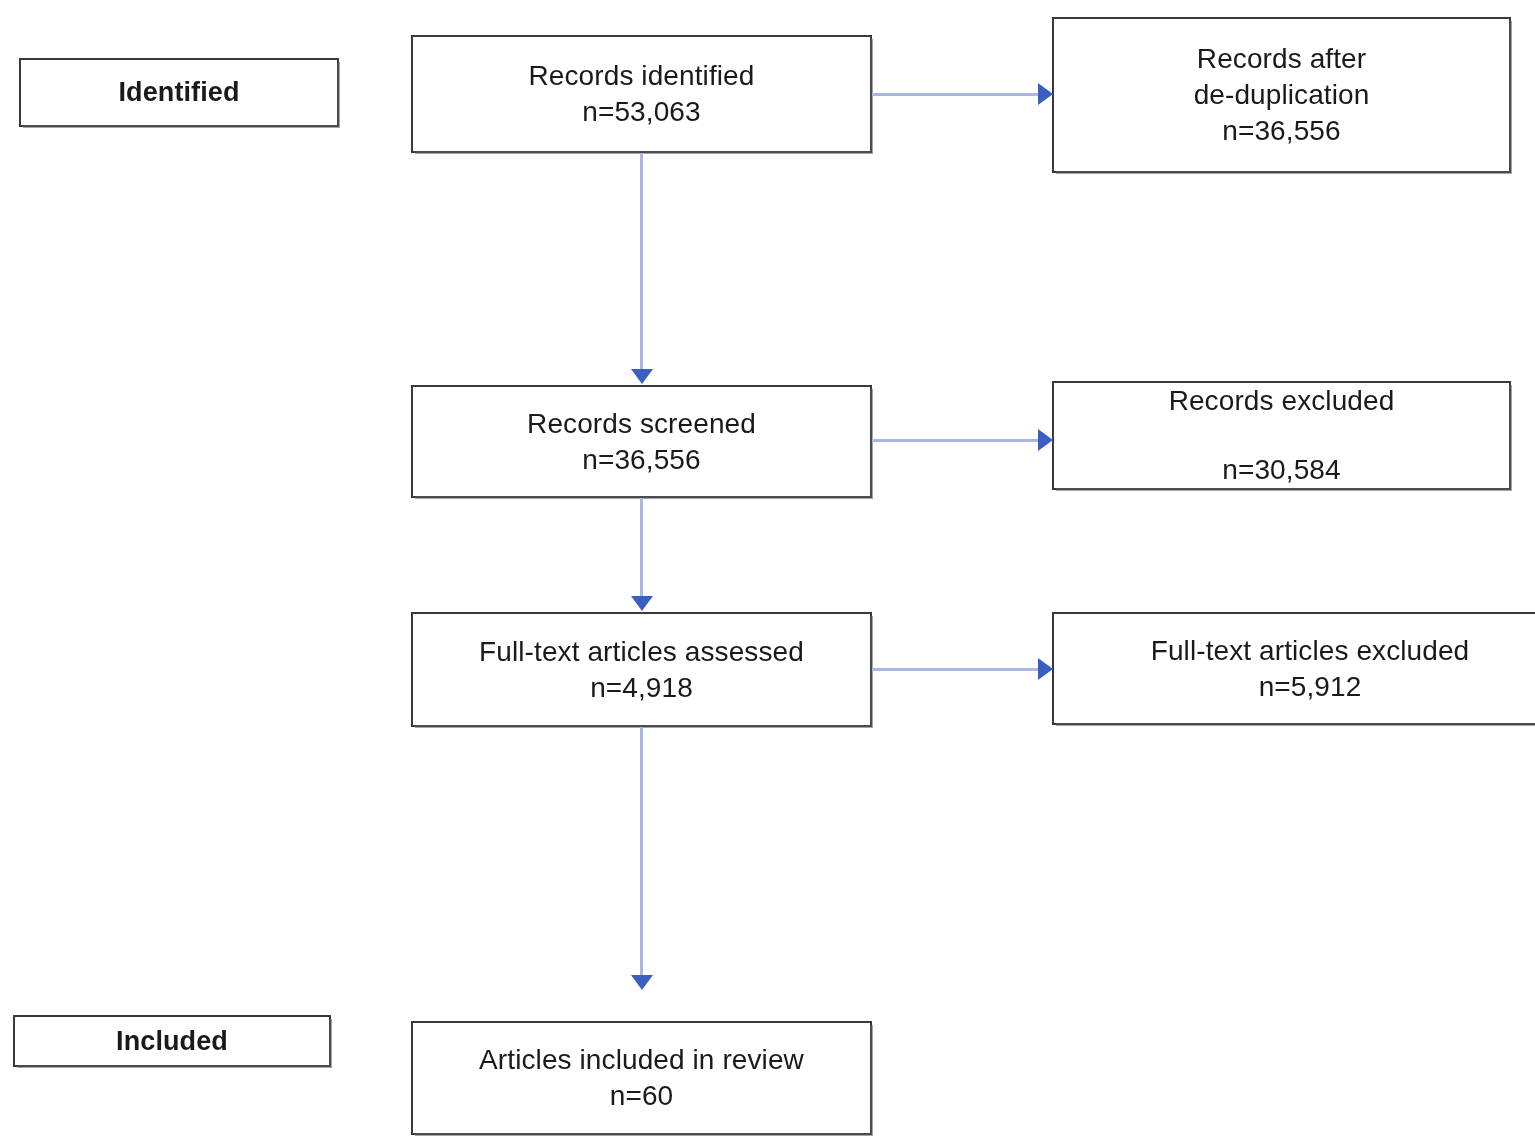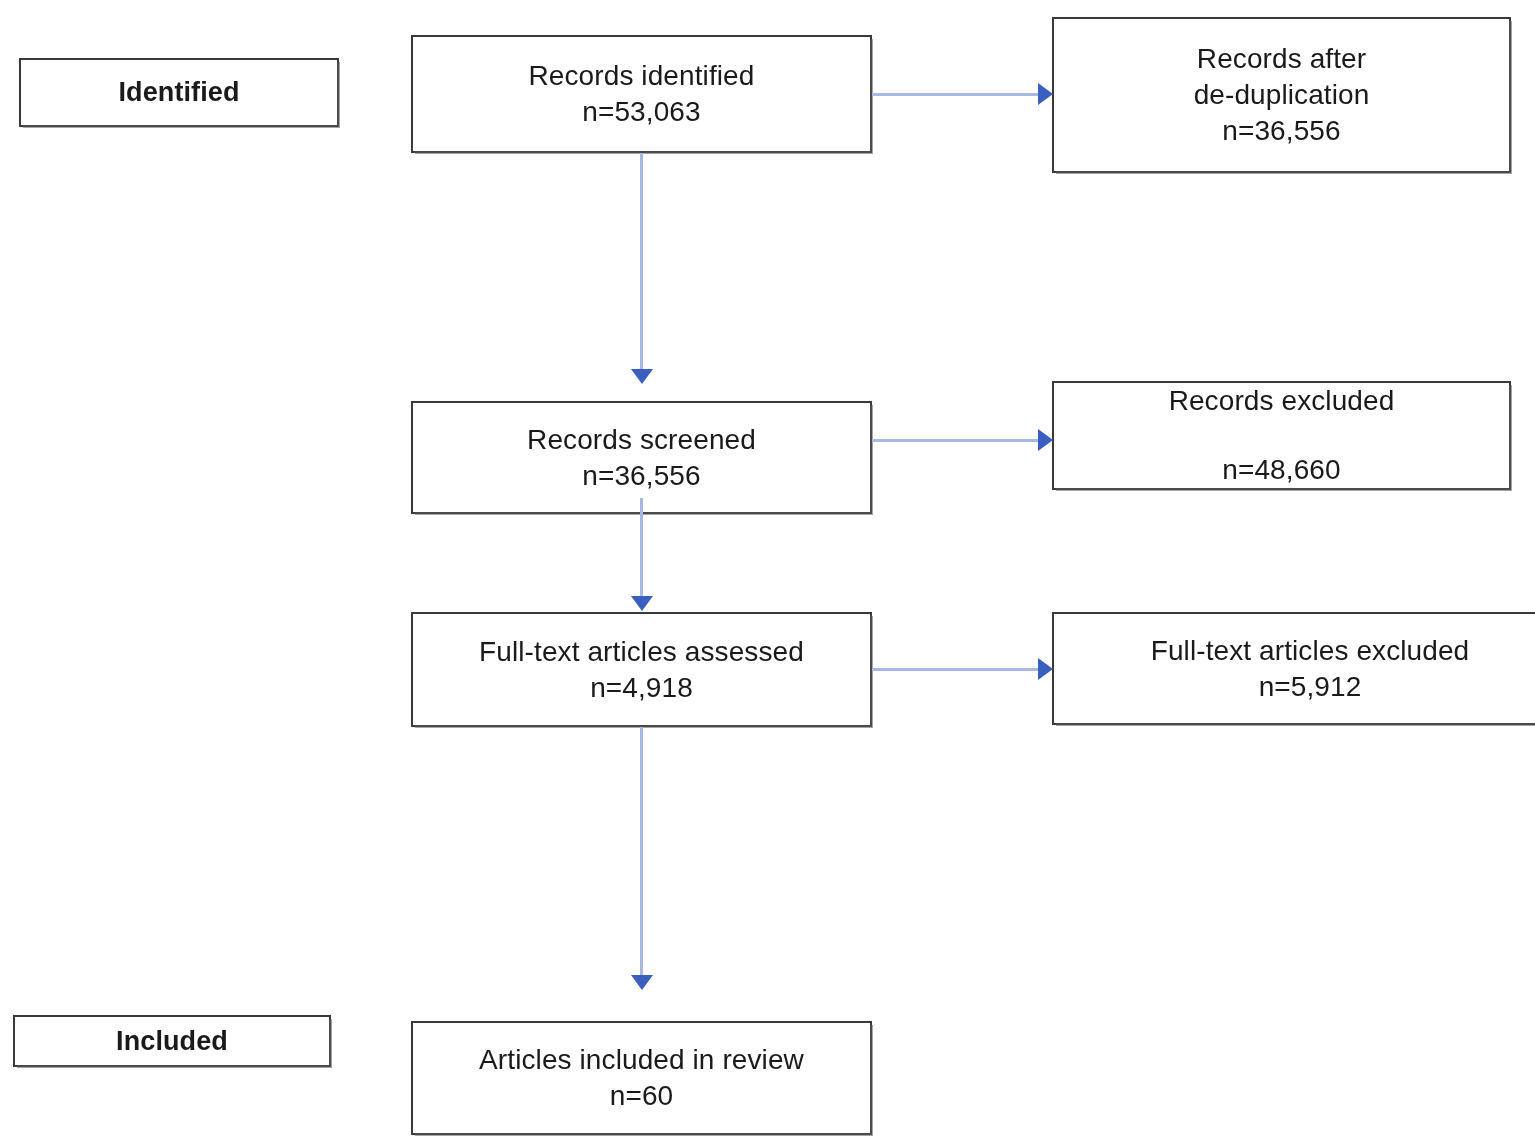--- a/index.html
+++ b/index.html
@@ -100,21 +100,21 @@
 
   <div class="box stage-label" style="left:13px; top:1015px; width:318px; height:52px;">
     <span>Included</span>
   </div>
 
   <div class="box flow-box" style="left:411px; top:35px; width:461px; height:118px;">
     <span class="line">Records identified</span>
     <span class="line">n=53,063</span>
   </div>
 
-  <div class="box flow-box" style="left:411px; top:385px; width:461px; height:113px;margin-top:16px;">
+  <div class="box flow-box" style="left:411px; top:385px; width:461px; height:113px;">
     <span class="line">Records screened</span>
     <span class="line">n=36,556</span>
   </div>
 
   <div class="box flow-box" style="left:411px; top:612px; width:461px; height:115px;">
     <span class="line">Full-text articles assessed</span>
     <span class="line">n=4,918</span>
   </div>
 
   <div class="box flow-box" style="left:411px; top:992px; width:461px; height:114px;margin-top:29px;">
@@ -123,21 +123,21 @@
   </div>
 
   <div class="box flow-box" style="left:1052px; top:17px; width:459px; height:156px;align-items:center;">
     <span class="line">Records after</span>
     <span class="line">de-duplication</span>
     <span class="line">n=36,556</span>
   </div>
 
   <div class="box flow-box" style="left:1052px; top:381px; width:459px; height:109px;justify-content:space-between;">
     <span class="line">Records excluded</span>
-    <span class="line">n=48,660</span>
+    <span class="line">n=30,584</span>
   </div>
 
   <div class="box flow-box" style="left:1052px; top:612px; width:516px; height:113px;">
     <span class="line">Full-text articles excluded</span>
     <span class="line">n=5,912</span>
   </div>
 
   <div class="conn-h" style="left:872px; top:93px; width:168px;"></div>
   <div class="arrow-right" style="left:1038px; top:83px;"></div>
 

